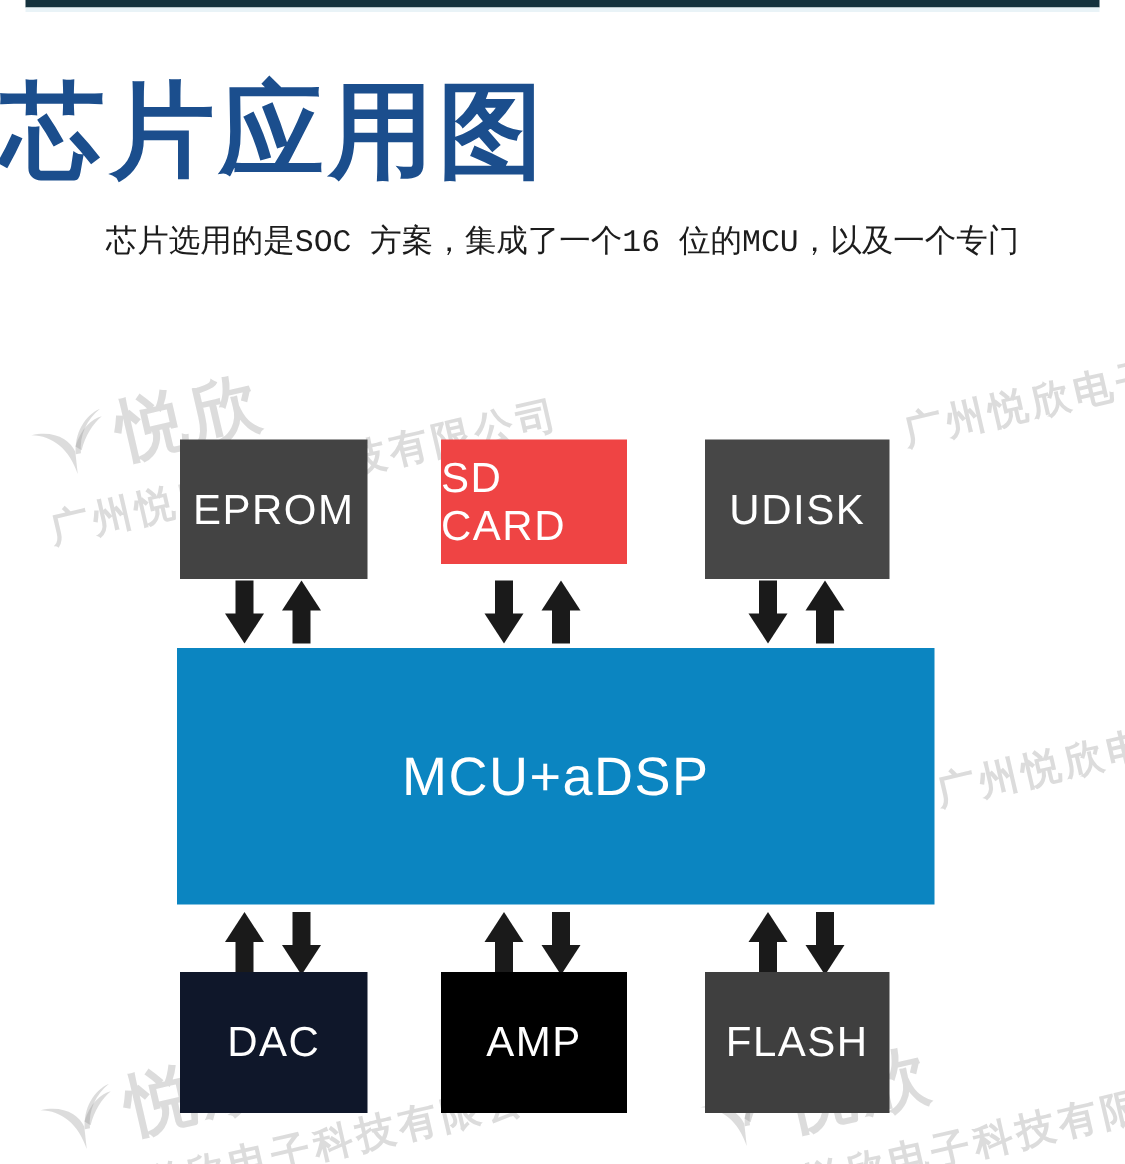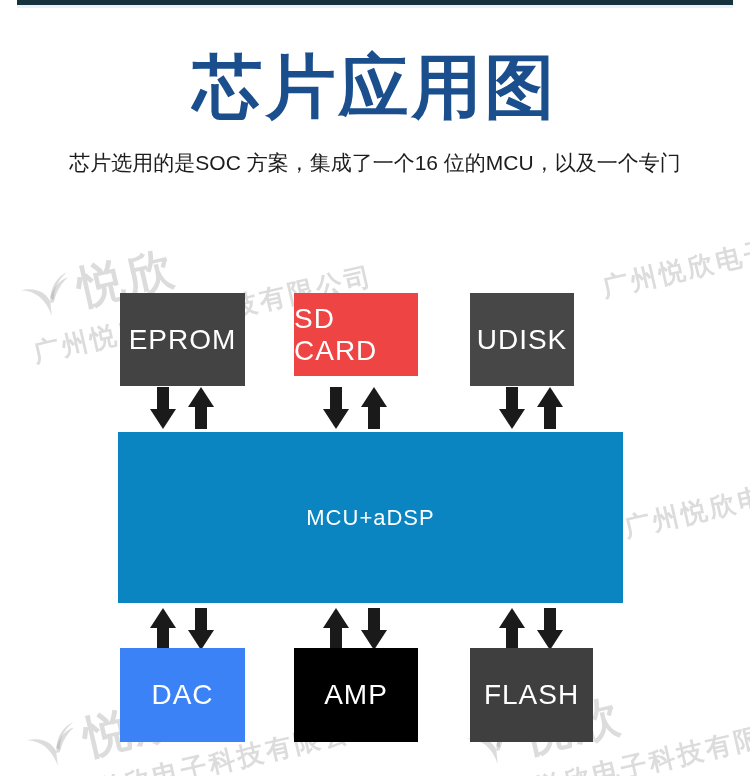--- a/index.html
+++ b/index.html
@@ -14,50 +14,50 @@
   .top-bar {
     position:absolute; left:17px; top:0; width:716px; height:5px;
     background:#15323d;
   }
   .top-bar-glow {
     position:absolute; left:17px; top:5px; width:716px; height:3px;
     background:#e9f3f7;
   }
   .title {
     position:absolute; top:44px; left:0; right:0;
-    text-align:center;
     font-size:70px; line-height:86px;
     font-weight:900;
     letter-spacing:3px;
     color:#1b4e8d;
   }
   .desc {
     position:absolute; top:146px; left:30px; right:30px;
     text-align:center;
     font-size:21px; line-height:34px;
     color:#1c1c1c;
+    font-family:Liberation Mono, monospace;
   }
   .block {
     position:absolute;
     display:flex; align-items:center; justify-content:center;
     color:#ffffff;
     font-size:28px;
     letter-spacing:1px;
   }
   .blk-eprom { left:120px; top:293px; width:125px; height:93px; background:#434343; }
   .blk-sdcard{ left:294px; top:293px; width:124px; height:83px; background:#ef4444; }
-  .blk-udisk { left:470px; top:293px; width:104px; height:93px; background:#474747; }
-  .blk-dac   { left:120px; top:648px; width:125px; height:94px; background:#3b82f6;text-align:center; }
+  .blk-udisk { left:470px; top:293px; width:123px; height:93px; background:#474747; }
+  .blk-dac   { left:120px; top:648px; width:125px; height:94px; background:#0f172a;text-align:center; }
   .blk-amp   { left:294px; top:648px; width:124px; height:94px; background:#000000; }
   .blk-flash { left:470px; top:648px; width:123px; height:94px; background:#3f3f3f; }
   .center-block {
     position:absolute; left:118px; top:432px; width:505px; height:171px;
     background:#0b85c1;
     display:flex; align-items:center; justify-content:center;
-    color:#ffffff; font-size:22px; letter-spacing:1px;
+    color:#ffffff; font-size:36px; letter-spacing:1px;
   }
   .arrow-pair {
     position:absolute;
     display:flex; gap:12px;
     width:64px; height:42px;
   }
   .ap-t1 { left:150px; top:387px; }
   .ap-t2 { left:323px; top:387px; }
   .ap-t3 { left:499px; top:387px; }
   .ap-b1 { left:150px; top:608px; }

